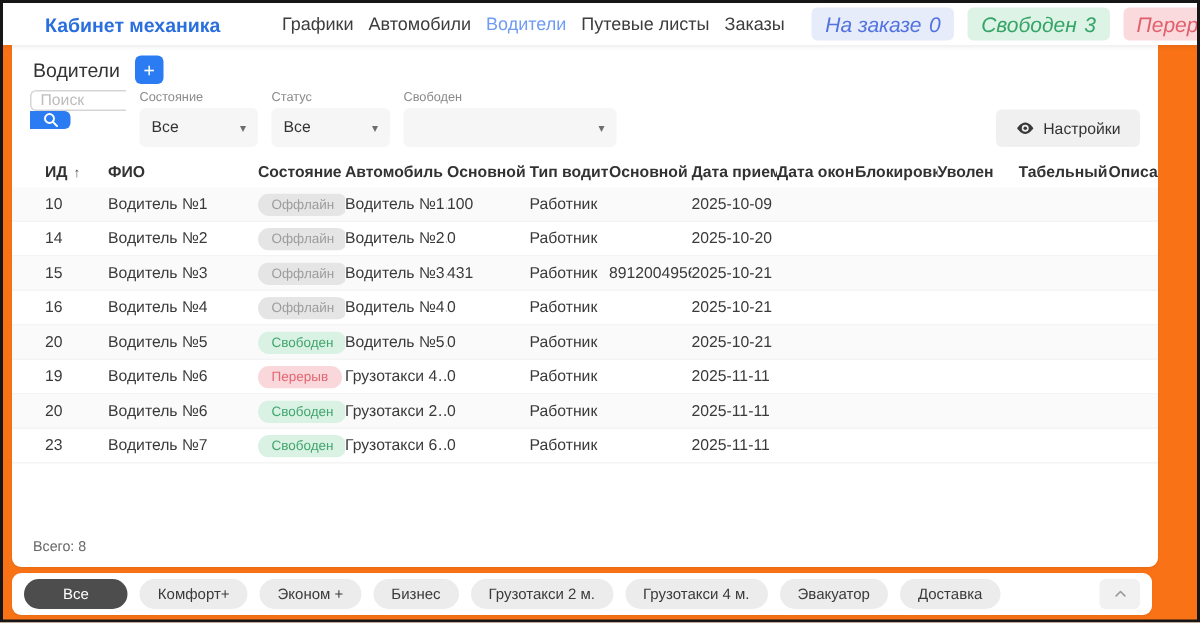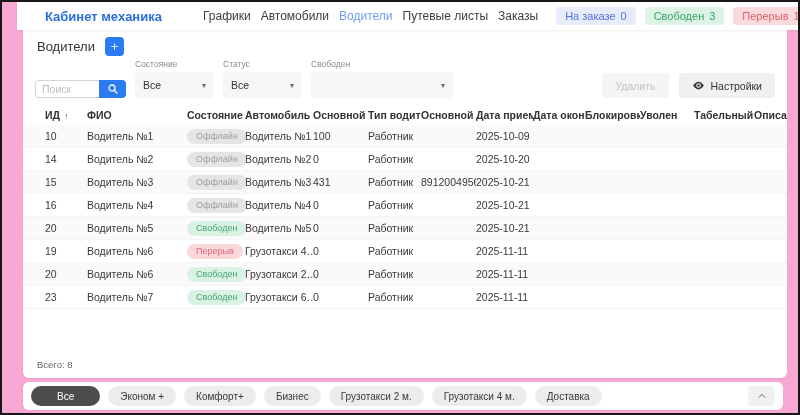--- a/index.html
+++ b/index.html
@@ -1,43 +1,43 @@
 <!DOCTYPE html>
 <html style="--brand-blue: #2a6fdd; --accent-blue: #2b7bf3; --nav-active: #6f9cf2;"><head>
 <meta charset="utf-8">
 <style>
   * { margin:0; padding:0; box-sizing:border-box; font-family:"Liberation Sans", sans-serif; }
   html,body { background:#fff; }
   body { width:800px; height:415px; overflow:hidden; }
-  .frame { width:800px; height:415px; border:2px solid #161616; background:#f9a8d4; display:flex; flex-direction:column; overflow:hidden;padding-left:15px; }
+  .frame { width:800px; height:415px; border:2px solid #161616; background:#f97316; display:flex; flex-direction:column; overflow:hidden; }
 
   
   .topbar { flex:0 0 28px; height:28px; background:#fff; display:flex; align-items:center;
             padding:0 14px; gap:18px; box-shadow:0 1px 3px rgba(0,0,0,.08); position:relative; z-index:3; }
   .brand { color:var(--brand-blue); font-weight:bold; font-size:13px; margin-left:14px; min-width:140px; }
   .nav { display:flex; gap:10px; font-size:12px; color:#3d3d3d; font-weight:500; }
   .nav-item { cursor:pointer; white-space:nowrap; }
   .nav-item.active { color:var(--nav-active); }
   .top-right { margin-left:auto; display:flex; align-items:center; gap:9px; }
-  .counter { font-size:11px; padding:3px 9px; border-radius:4px; white-space:nowrap; }
+  .counter { font-size:14px; padding:3px 9px; border-radius:4px; white-space:nowrap;font-style:italic; }
   .counter b { font-weight:normal; margin-left:5px; }
   .counter-blue  { background:#e7ecfb; color:#5272e0; }
   .counter-green { background:#dcf3e6; color:#35a466;text-align:right; }
   .counter-red   { background:#fadadd; color:#e0606c; }
 
   
   .card { background:#fff; width:764px; margin-left:6px; height:348px; border-radius:0 0 6px 6px;
           box-shadow:0 1px 2px rgba(0,0,0,.06); display:flex; flex-direction:column; position:relative; z-index:2; }
   .card-head { display:flex; align-items:center; gap:10px; padding:7px 12px 1px 14px; }
   .page-title { font-size:13px; color:#333; }
   .add-btn { width:19px; height:19px; border:none; border-radius:4px; background:var(--accent-blue);
              color:#fff; font-size:13px; line-height:17px; cursor:pointer; }
 
   .toolbar { display:flex; align-items:flex-end; padding:2px 12px 7px 12px; }
-  .search { display:flex; height:18px; margin-right:9px; }
+  .search { display:flex; height:38px; margin-right:9px;flex-direction:column; }
   .search input { width:64px; border:1px solid #d5d5d5; border-right:none; border-radius:4px 0 0 4px;
                   padding:0 6px; font-size:10.5px; color:#333; outline:none; }
   .search input::placeholder { color:#bcbcbc; }
   .search-btn { width:27px; border:none; background:var(--accent-blue); border-radius:0 4px 4px 0;
                 display:flex; align-items:center; justify-content:center; cursor:pointer; }
   .filters { display:flex; gap:9px; }
   .filter-label { font-size:8.5px; color:#8a8a8a; margin-bottom:3px; display:block; }
   .filter-box { background:#f6f6f6; border-radius:4px; height:26px; display:flex; align-items:center;
                 justify-content:space-between; padding:0 8px; font-size:10.5px; color:#333; cursor:pointer; }
   .filter-caret { color:#6d6d6d; font-size:8px; }
@@ -127,21 +127,20 @@
           </div>
           <div class="filter" style="width: 142px;">
             <span class="filter-label">Свободен</span>
             <div class="filter-box">
               <span></span>
               <span class="filter-caret">▾</span>
             </div>
           </div>
         </div>
       <div class="toolbar-right">
-        <button class="btn disabled">Удалить</button>
         <button class="btn">
           <svg width="13" height="13" viewBox="0 0 24 24" fill="#3a3a3a">
               <path d="M12 5C6.3 5 2 12 2 12s4.3 7 10 7 10-7 10-7-4.3-7-10-7zm0 11.3A4.3 4.3 0 1 1 12 7.7a4.3 4.3 0 0 1 0 8.6z"></path>
               <circle cx="12" cy="12" r="2.2"></circle>
             </svg>
           <span>Настройки</span>
         </button>
       </div>
     </div>
 
@@ -284,25 +283,26 @@
           </div>
         </div>
     </div>
 
     <div class="total">Всего: 8</div>
   </main>
 
   <footer class="tabbar">
     <div id="tabs" style="display:flex;gap:8px;">
         <span class="tab active">Все</span>
+        <span class="tab">Комфорт+</span>
         <span class="tab">Эконом +</span>
-        <span class="tab">Комфорт+</span>
         <span class="tab">Бизнес</span>
         <span class="tab">Грузотакси 2 м.</span>
         <span class="tab">Грузотакси 4 м.</span>
+        <span class="tab">Эвакуатор</span>
         <span class="tab">Доставка</span>
       </div>
     <button class="collapse">
       <svg width="10" height="10" viewBox="0 0 24 24" fill="none" stroke="#9a9a9a" stroke-width="2.6" stroke-linecap="round" stroke-linejoin="round">
           <polyline points="5 15 12 8 19 15"></polyline>
         </svg>
     </button>
   </footer>
 
 </div>

